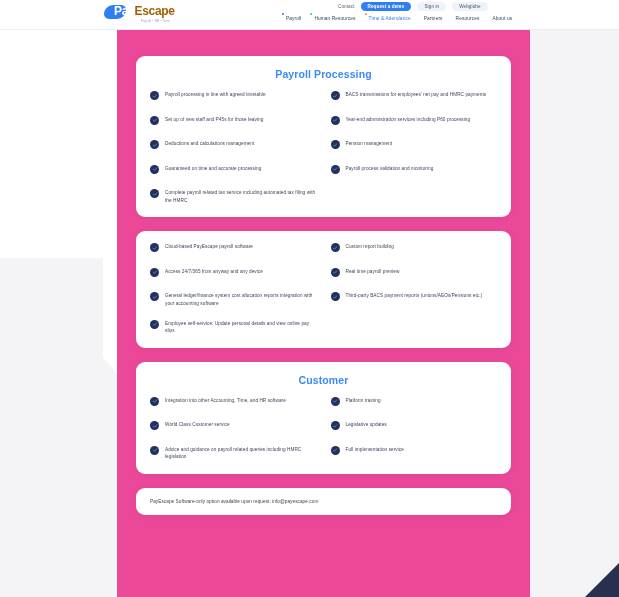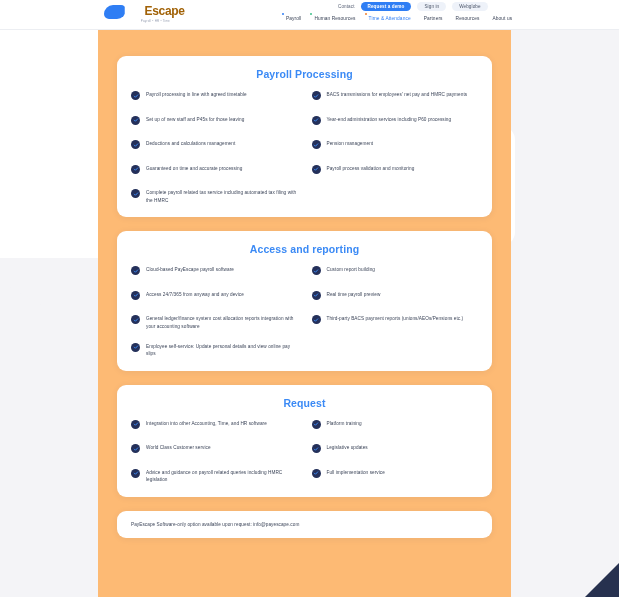--- a/index.html
+++ b/index.html
@@ -87,21 +87,21 @@
     justify-content: center;
   }
   .logo-main {
     position: relative;
     font-size: 12px;
     font-weight: bold;
     letter-spacing: -0.3px;
     line-height: 13px;
     white-space: nowrap;
   }
-  .logo-pay { color: #ffffff; position: relative; z-index: 2; padding-left: 18px; }
+  .logo-pay { color: #ffffff; position: relative; z-index: 2; padding-left: 8px; }
   .logo-escape { color: #a16207; position: relative; z-index: 2; }
   .logo-swoosh {
     position: absolute;
     left: -2px; top: 0px;
     width: 22px; height: 14px;
     background: #2f7ef4;
     border-radius: 11px 6px 11px 6px;
     z-index: 1;
   }
   .logo-sub {
@@ -155,23 +155,23 @@
     position: absolute;
     left: -1px; top: -3px;
     width: 2px; height: 2px;
     border-radius: 1px;
   }
   .nav-item.active { color: #2f7ef4; }
 
   
   .content-wrap {
     position: absolute;
-    left: 98px; top: 30px;
+    left: 117px; top: 30px;
     width: 413px; height: 567px;
-    background: #fdba74;
+    background: #ec4899;
     z-index: 2;
     overflow: hidden;
   }
   .cards {
     padding: 26px 19px 0 19px;
   }
   .card {
     background: #ffffff;
     border-radius: 9px;
     box-shadow: 0 1px 7px rgba(30,40,80,0.07);
@@ -356,21 +356,20 @@
                     <path d="M2.2 5.2 L4.1 7.1 L7.9 3.1" stroke="#3b8af5" stroke-width="1.6" fill="none" stroke-linecap="round" stroke-linejoin="round"></path>
                   </svg>
                 </span>
               <span class="feature-text">Payroll process validation and monitoring</span>
             </div>
           </div>
         </div>
       </div>
 
       <div class="card">
-        <div class="card-title">Access and reporting</div>
         <div class="card-grid">
           <div class="col">
             <div class="feature">
               <span class="check">
                   <svg width="6" height="6" viewBox="0 0 10 10">
                     <path d="M2.2 5.2 L4.1 7.1 L7.9 3.1" stroke="#3b8af5" stroke-width="1.6" fill="none" stroke-linecap="round" stroke-linejoin="round"></path>
                   </svg>
                 </span>
               <span class="feature-text">Cloud-based PayEscape payroll software</span>
             </div>
@@ -422,21 +421,21 @@
                     <path d="M2.2 5.2 L4.1 7.1 L7.9 3.1" stroke="#3b8af5" stroke-width="1.6" fill="none" stroke-linecap="round" stroke-linejoin="round"></path>
                   </svg>
                 </span>
               <span class="feature-text">Third-party BACS payment reports (unions/AEOs/Pensions etc.)</span>
             </div>
           </div>
         </div>
       </div>
 
       <div class="card">
-        <div class="card-title">Request</div>
+        <div class="card-title">Customer</div>
         <div class="card-grid">
           <div class="col">
             <div class="feature">
               <span class="check">
                   <svg width="6" height="6" viewBox="0 0 10 10">
                     <path d="M2.2 5.2 L4.1 7.1 L7.9 3.1" stroke="#3b8af5" stroke-width="1.6" fill="none" stroke-linecap="round" stroke-linejoin="round"></path>
                   </svg>
                 </span>
               <span class="feature-text">Integration into other Accounting, Time, and HR software</span>
             </div>

